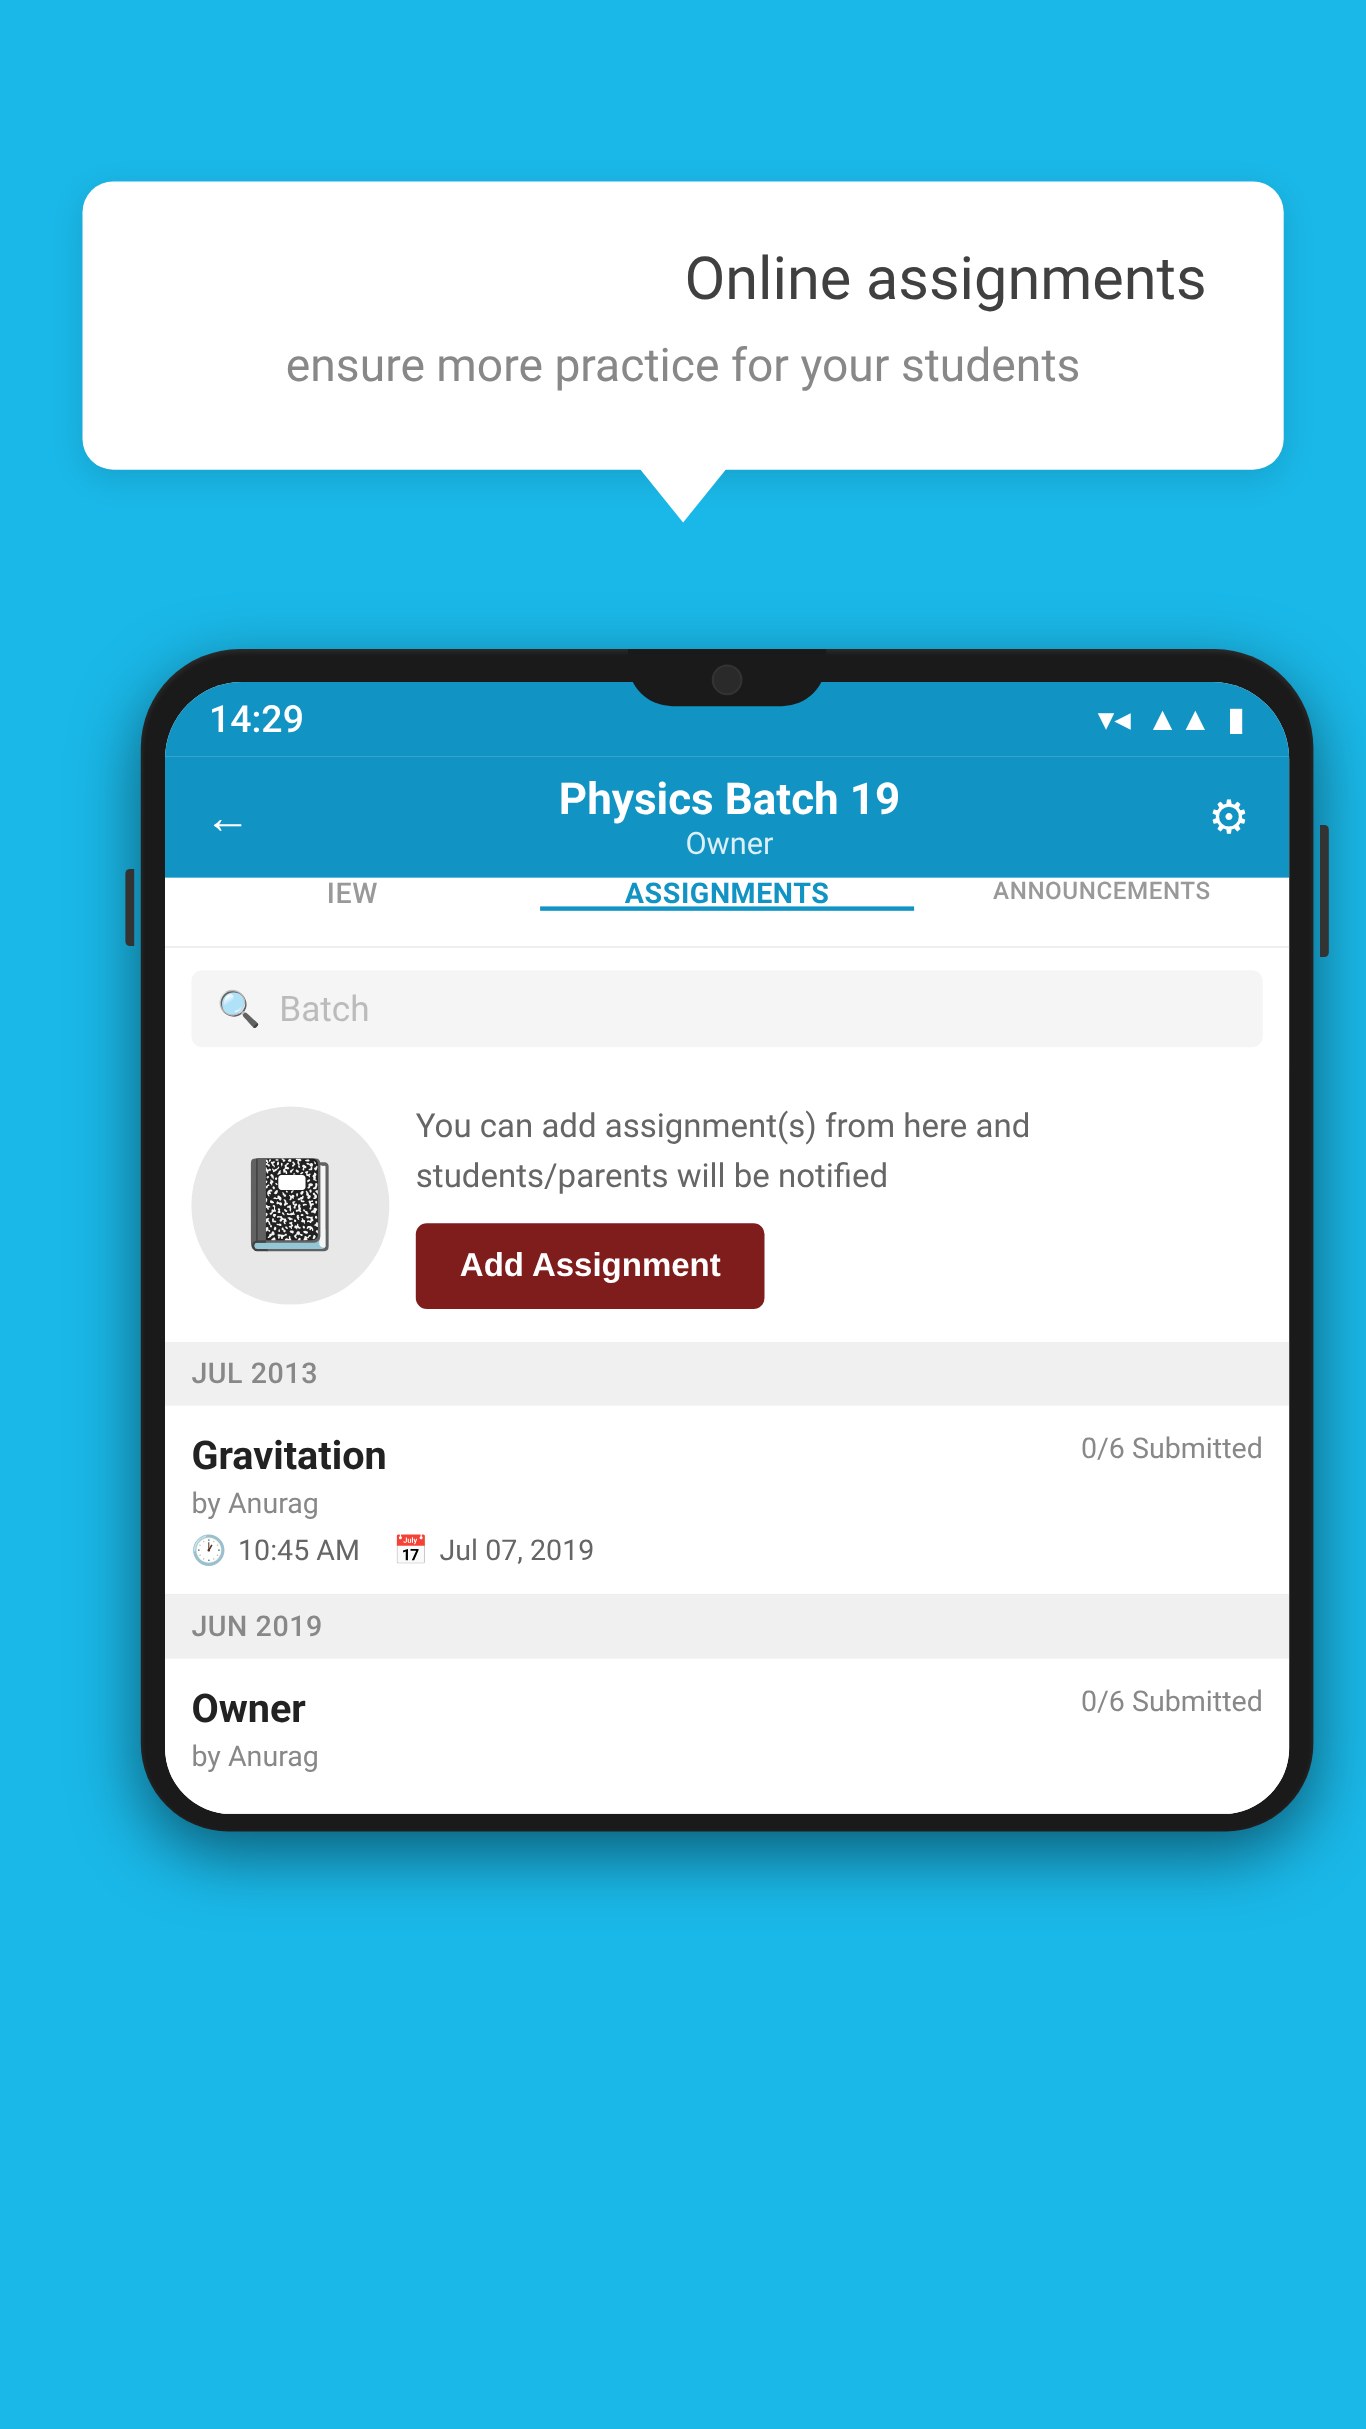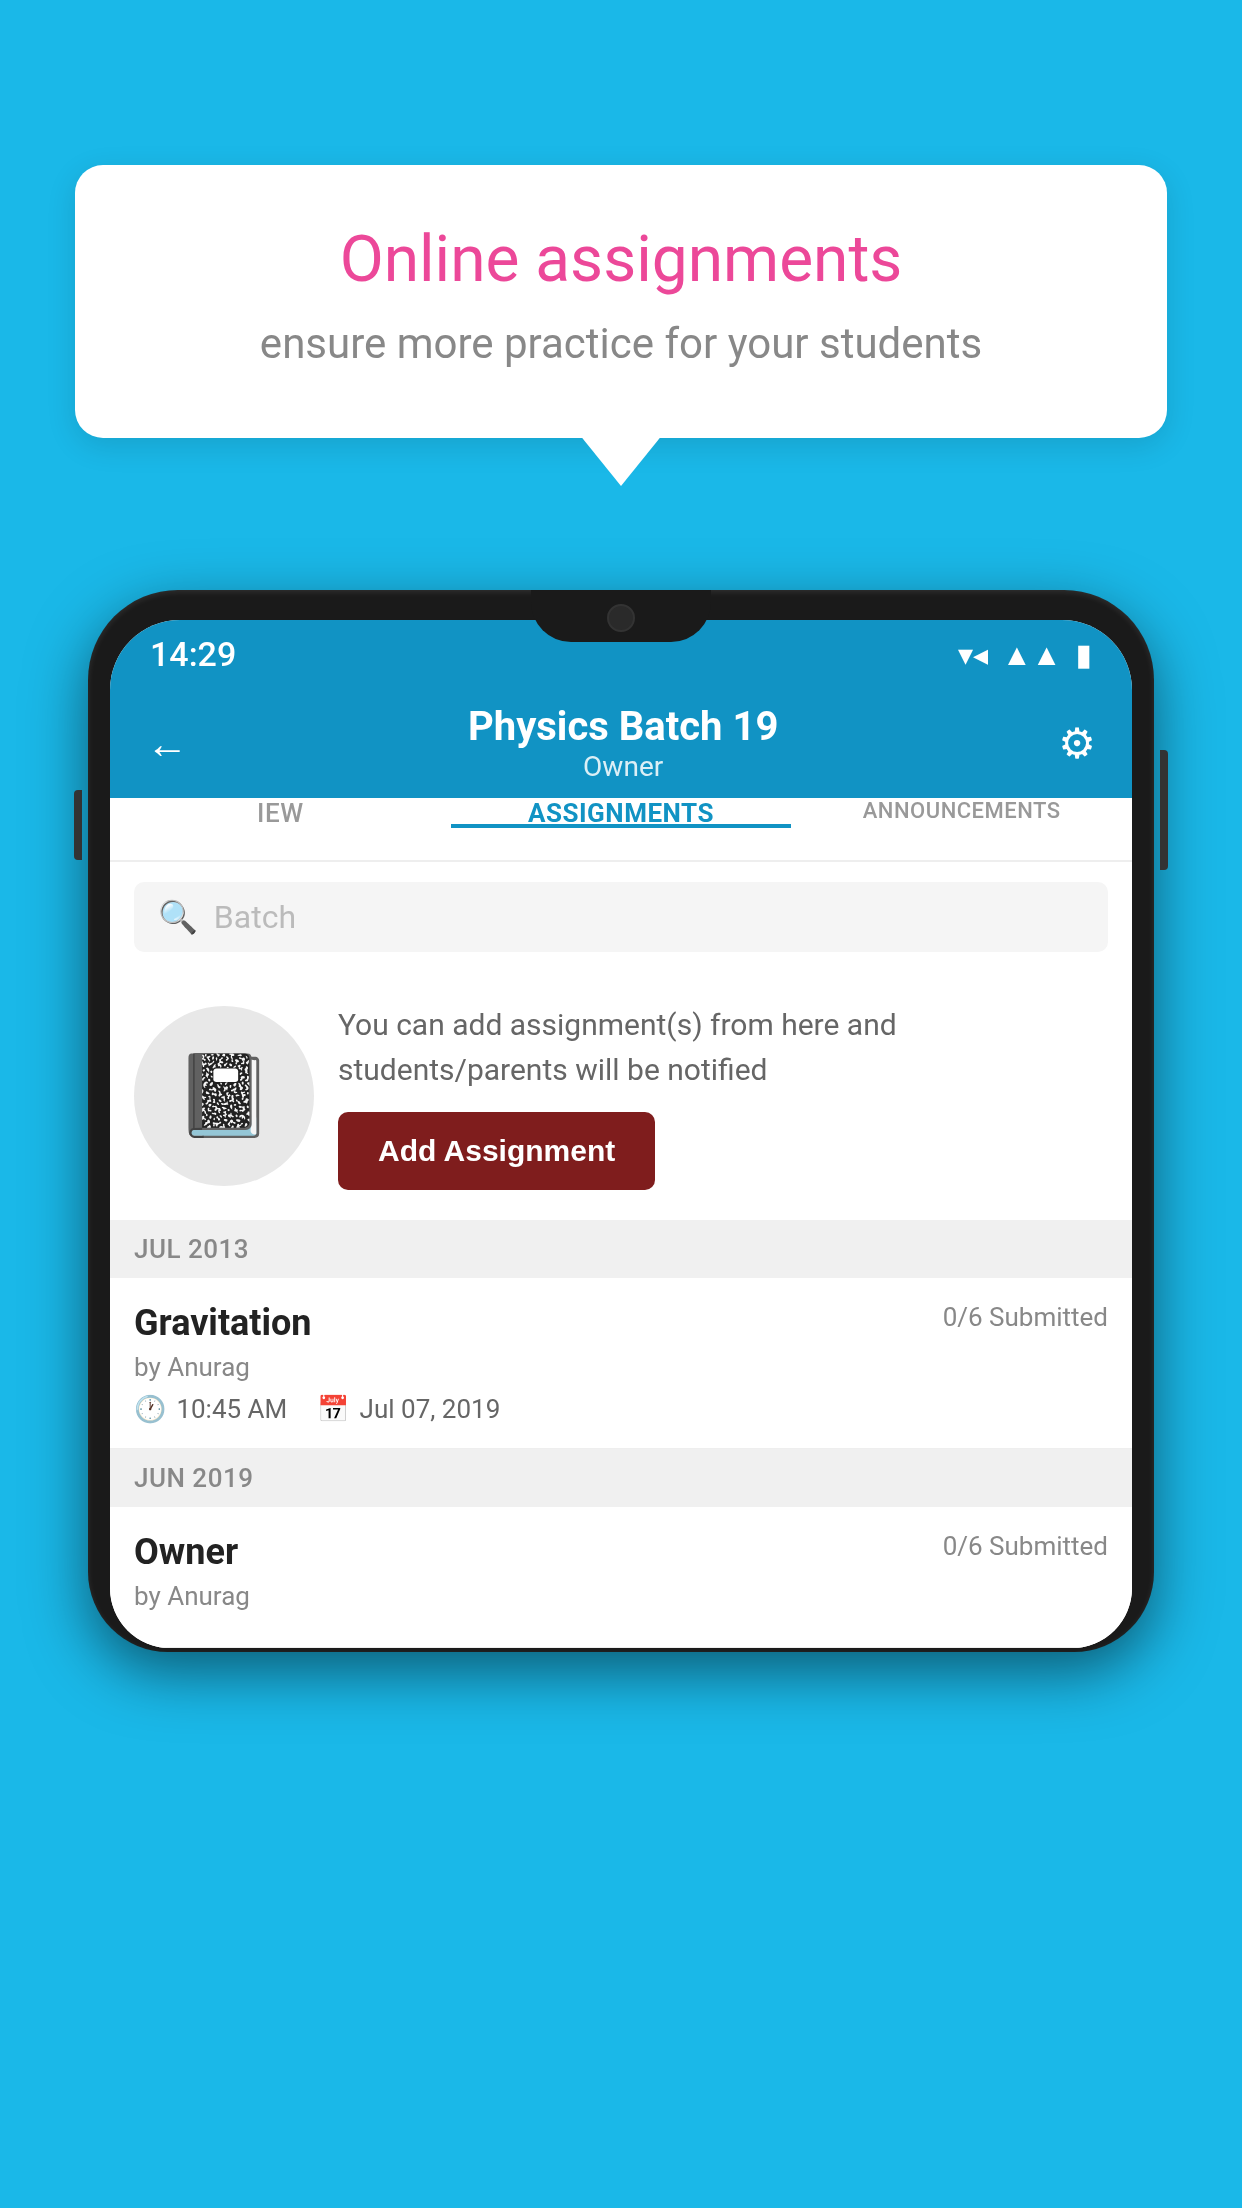--- a/index.html
+++ b/index.html
@@ -32,24 +32,24 @@
       left: 50%;
       transform: translateX(-50%);
       width: 0;
       height: 0;
       border-left: 42px solid transparent;
       border-right: 42px solid transparent;
       border-top: 52px solid white;
     }
 
     .bubble-title {
-      font-size: 64px;
-      color: #ec4899;
+      font-size: 54px;
+      color: #404040;
       font-weight: 400;
-      text-align: center;
+      text-align: right;
       line-height: 1.1;
       margin-bottom: 24px;
     }
 
     .bubble-subtitle {
       font-size: 42px;
       color: #888;
       font-weight: 400;
       text-align: center;
     }
@@ -60,23 +60,24 @@
       top: 590px;
       left: 88px;
       right: 88px;
       bottom: 0;
     }
 
     .phone-outer {
       width: 100%;
       background: #1a1a1a;
       border-radius: 90px 90px 80px 80px;
-      padding: 30px 22px 4px 22px;
+      padding: 30px 22px 16px 22px;
       position: relative;
       box-shadow: 0 20px 60px rgba(0,0,0,0.5), inset 0 2px 6px rgba(255,255,255,0.1);
+      margin-left: 40px;
     }
 
     
     .phone-notch {
       position: absolute;
       top: 0;
       left: 50%;
       transform: translateX(-50%);
       width: 180px;
       height: 52px;

